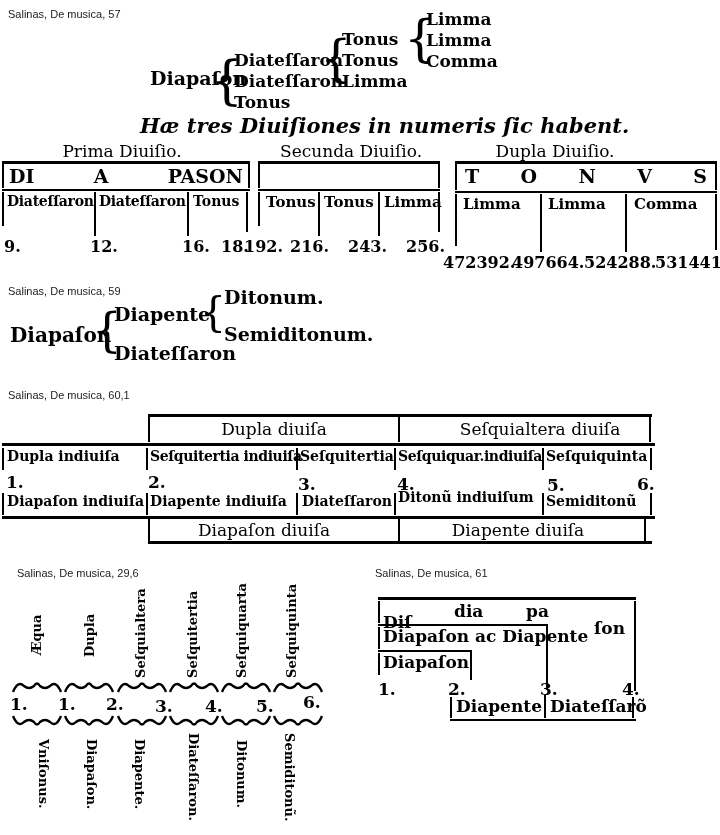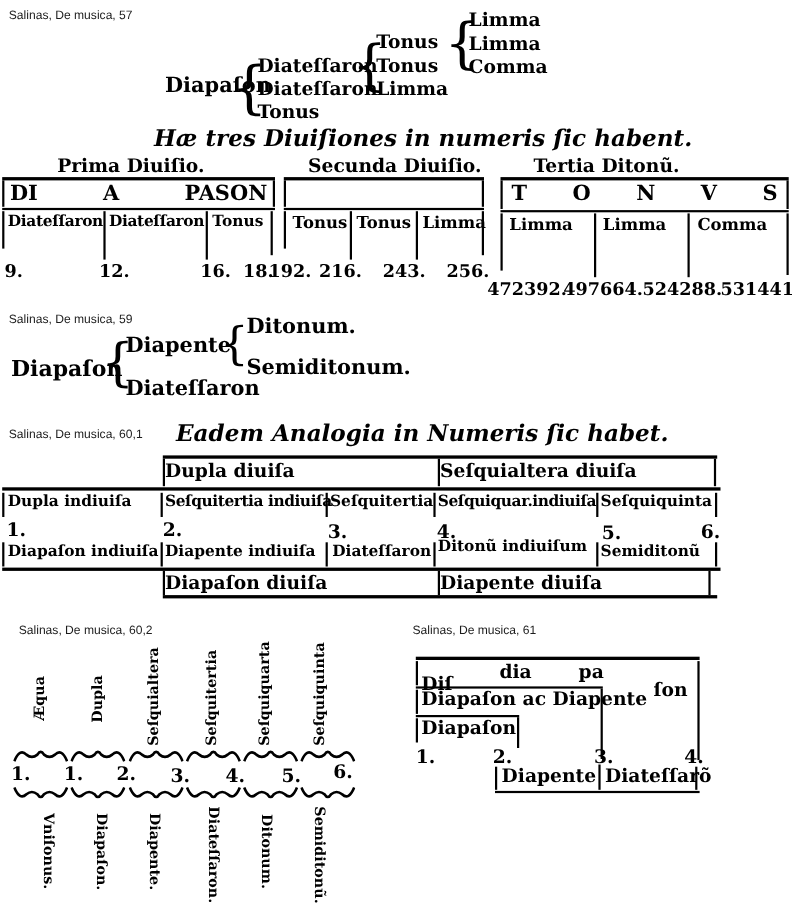--- a/index.html
+++ b/index.html
@@ -3,21 +3,21 @@
 <meta charset="utf-8">
 <style>
   *{margin:0;padding:0;box-sizing:border-box}
   html,body{background:#ffffff}
   #page{position:relative;width:720px;height:835px;background:#fff;color:#000;
         font-family:"DejaVu Serif","Liberation Serif",serif;overflow:hidden}
   .cap{position:absolute;font-family:"Liberation Sans","DejaVu Sans",sans-serif;
        font-size:11px;color:#1c1c1c;white-space:nowrap;font-weight:normal}
   .t{position:absolute;font-weight:bold;white-space:nowrap;line-height:1.08}
   .it{position:absolute;font-weight:bold;font-style:italic;white-space:nowrap;text-align:center}
-  .ctr{position:absolute;font-weight:bold;white-space:nowrap;text-align:left}
+  .ctr{position:absolute;font-weight:normal;white-space:nowrap;text-align:center}
   .hr{position:absolute;background:#000;height:2px}
   .vr{position:absolute;background:#000;width:2px}
   .brace{position:absolute;display:flex;align-items:center;line-height:0;font-weight:normal}
   .stack{position:absolute;font-weight:bold;white-space:nowrap}
   .flexrow{position:absolute;display:flex;justify-content:space-between;font-weight:bold}
   .vt{position:absolute;writing-mode:vertical-rl;font-weight:bold;white-space:nowrap;
       font-size:13px;text-align:center;overflow:visible}
   .vt180{transform:rotate(180deg)}
   .num{position:absolute;font-weight:bold;white-space:nowrap}
   svg.wb{position:absolute}
@@ -45,21 +45,21 @@
   <div class="brace" style="left:404px;top:7px;height:64px;font-size:50px">{</div>
   <div class="stack" style="left:426px;top:9px;font-size:17px;line-height:21px">
     <div>Limma</div>
     <div>Limma</div>
     <div>Comma</div>
   </div>
 
   <div class="it" style="left:140px;top:113px;width:420px;font-size:21px">Hæ tres Diuiſiones in numeris ſic habent.</div>
   <div class="ctr" style="left:52px;top:141px;width:140px;font-size:17px">Prima Diuiſio.</div>
   <div class="ctr" style="left:280px;top:141px;width:140px;font-size:17px">Secunda Diuiſio.</div>
-  <div class="ctr" style="left:485px;top:141px;width:140px;font-size:17px">Tertia Ditonũ.</div>
+  <div class="ctr" style="left:485px;top:141px;width:140px;font-size:17px">Dupla Diuiſio.</div>
 
   <div class="hr" style="left:2px;top:161px;width:248px;height:3px"></div>
   <div class="flexrow" style="left:2px;top:165px;width:248px;font-size:19px;padding:0 7px">
     <span>DI</span>
     <span>A</span>
     <span>PASON</span>
   </div>
   <div class="vr" style="left:2px;top:164px;height:24px"></div>
   <div class="vr" style="left:248px;top:164px;height:24px"></div>
   <div class="hr" style="left:2px;top:189px;width:248px"></div>
@@ -117,21 +117,20 @@
   <div class="cap" style="left:8px;top:285px">Salinas, De musica, 59</div>
   <div class="t" style="left:10px;top:325px;font-size:20px">Diapaſon</div>
   <div class="brace" style="left:92px;top:300px;height:60px;font-size:47px">{</div>
   <div class="t" style="left:114px;top:304px;font-size:19px">Diapente</div>
   <div class="t" style="left:114px;top:343px;font-size:19px">Diateſſaron</div>
   <div class="brace" style="left:200px;top:286px;height:52px;font-size:41px">{</div>
   <div class="t" style="left:224px;top:287px;font-size:19px">Ditonum.</div>
   <div class="t" style="left:224px;top:324px;font-size:19px">Semiditonum.</div>
 
   <div class="cap" style="left:8px;top:389px">Salinas, De musica, 60,1</div>
-  <div class="it" style="left:160px;top:381px;width:400px;font-size:21px">Eadem Analogia in Numeris ſic habet.</div>
 
   <div class="hr" style="left:148px;top:414px;width:504px;height:3px"></div>
   <div class="vr" style="left:148px;top:417px;height:25px"></div>
   <div class="ctr" style="left:150px;top:419px;width:248px;font-size:17px">Dupla diuiſa</div>
   <div class="vr" style="left:398px;top:417px;height:25px"></div>
   <div class="ctr" style="left:400px;top:419px;width:280px;font-size:17px">Seſquialtera diuiſa</div>
   <div class="vr" style="left:649px;top:417px;height:25px"></div>
 
   <div class="hr" style="left:2px;top:443px;width:653px;height:3px"></div>
   <div class="vr" style="left:2px;top:448px;height:22px"></div>
@@ -166,21 +165,21 @@
   <div class="vr" style="left:650px;top:493px;height:22px"></div>
 
   <div class="hr" style="left:2px;top:516px;width:653px;height:3px"></div>
   <div class="vr" style="left:148px;top:519px;height:22px"></div>
   <div class="ctr" style="left:150px;top:520px;width:228px;font-size:17px">Diapaſon diuiſa</div>
   <div class="vr" style="left:398px;top:519px;height:22px"></div>
   <div class="ctr" style="left:400px;top:520px;width:236px;font-size:17px">Diapente diuiſa</div>
   <div class="vr" style="left:644px;top:519px;height:22px"></div>
   <div class="hr" style="left:148px;top:541px;width:504px;height:3px"></div>
 
-  <div class="cap" style="left:17px;top:567px">Salinas, De musica, 60,2</div>
+  <div class="cap" style="left:17px;top:567px">Salinas, De musica, 29,6</div>
 
   <div class="vt vt180" style="left:29px;top:592px;height:86px">Æqua</div>
   <div class="vt vt180" style="left:82px;top:592px;height:86px">Dupla</div>
   <div class="vt vt180" style="left:133px;top:592px;height:86px">Seſquialtera</div>
   <div class="vt vt180" style="left:185px;top:592px;height:86px">Seſquitertia</div>
   <div class="vt vt180" style="left:234px;top:592px;height:86px">Seſquiquarta</div>
   <div class="vt vt180" style="left:284px;top:592px;height:86px">Seſquiquinta</div>
 
   <svg class="wb" style="left:12px;top:679px" width="50" height="15">
       <path d="M1,13 Q6,1 12,7 Q17,11 22,7 Q25,2 28,7 Q33,11 38,7 Q44,1 49,13" fill="none" stroke="#000" stroke-width="2.4"></path>

